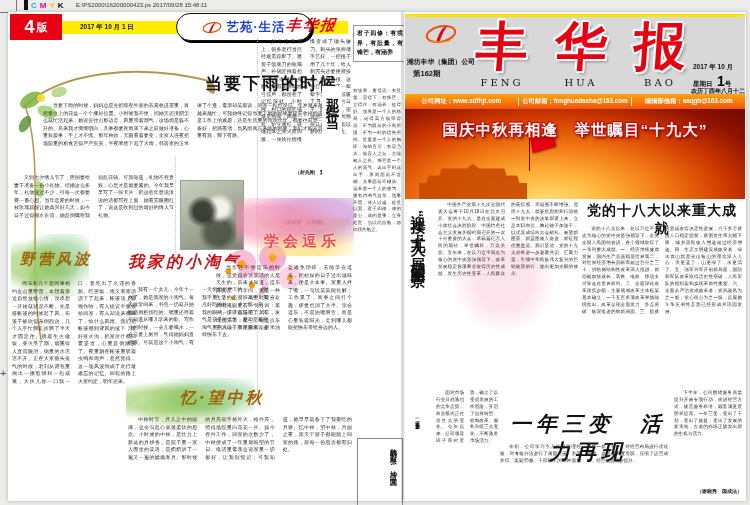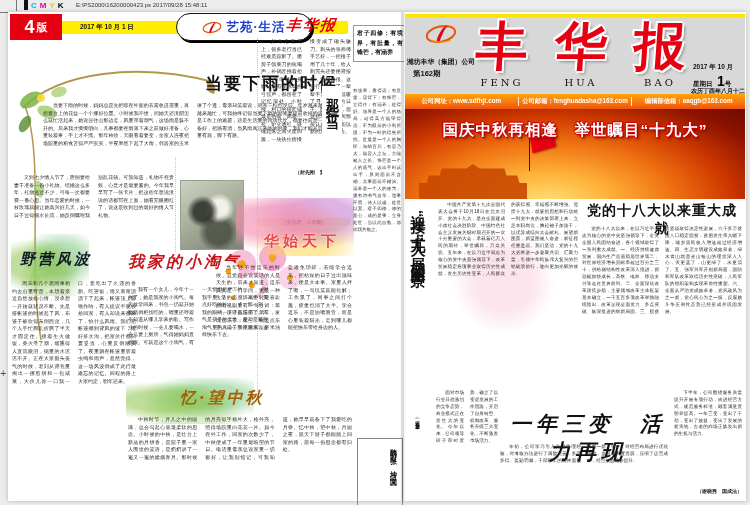--- a/index.html
+++ b/index.html
@@ -149,41 +149,41 @@
     </div>
     <div class="abs byline" style="left:200px;top:157px;width:132px;">（封先刚　董艳春）</div>
     <div class="abs photo-couple" style="left:172px;top:168px;width:62px;height:68px;"></div>
 
     <div class="abs body-txt" style="left:6px;top:162px;width:160px;height:74px;column-count:2;">
       <p>又到七夕情人节了，照例要给妻子准备一份小礼物。结婚这么多年，礼物送过不少，可每一次都要费一番心思。当年恋爱的时候，一枝玫瑰就能让她高兴好几天，如今日子过得细水长流，她反倒嘱咐我别乱花钱。可我知道，礼物不在贵贱，心意才是最要紧的。今年我早早写了一张卡片，把这些年想说没说的话都写在上面，她看完眼圈红了，说这是收到过的最好的情人节礼物。</p>
     </div>
     <div class="abs dotsep" style="left:167px;top:145px;height:95px;"></div>
 
     <div class="abs greenwash" style="left:3px;top:222px;width:78px;height:62px;"></div>
-    <div class="abs calli" style="left:12px;top:238px;font-size:15px;letter-spacing:3px;color:#0f172a;">野营风波</div>
+    <div class="abs calli" style="left:12px;top:238px;font-size:15px;letter-spacing:3px;color:#a16207;">野营风波</div>
     <div class="abs body-txt" style="left:4px;top:268px;width:124px;height:214px;column-count:2;">
       <p>周末和几个老同事相约去山里野营，本想着亲近自然放松心情，没承想一开始就状况不断。先是搭帐篷的时候起了风，布篷子被吹得东倒西歪，几个人手忙脚乱折腾了半天才固定住。接着生火做饭，柴火受了潮，烟熏得人直流眼泪，锅里的水迟迟不开。正在大家垂头丧气的时候，老刘从背包里掏出一摞煎饼和一包咸菜，大伙儿你一口我一口，竟吃出了久违的香甜。吃罢饭，雨又淅淅沥沥下了起来，帐篷顶上噼啪作响，有人提议干脆收拾回家，有人却说来都来了，怕什么风雨。我们把帐篷挪到背风的坡下，挖好排水沟，把家伙什都归置妥当，心里反倒踏实了。夜里躺在帐篷里听着虫鸣和雨声，忽然觉得，这一场风波倒成了此行最难忘的记忆。回程的路上大家约定，明年还来。</p>
     </div>
 
     <div class="abs pink-flowers" style="left:205px;top:226px;width:96px;height:66px;"></div>
     <div class="abs calli" style="left:120px;top:240px;font-size:16px;letter-spacing:3px;color:#c4161c;">我家的小淘气</div>
     <div class="abs body-txt" style="left:120px;top:274px;width:140px;height:112px;column-count:2;">
       <p>我有一个女儿，今年十一岁了，她是我家的小淘气。每天放学回来，书包一扔就开始翻箱倒柜找吃的，嘴里还哼着不知道从哪儿学来的歌。写作业的时候，一会儿要喝水，一会儿要上厕所，气得她妈妈直瞪眼。可就是这个小淘气，有一天悄悄把攒下的零花钱塞到我手里，说爸爸加班辛苦，买点好吃的补补身子。那一刻，我的眼睛一下子就湿润了。淘气是孩子的天性，爱却是藏在淘气里的真心，我愿她永远这样快乐下去。</p>
     </div>
 
     <div class="abs body-txt" style="left:253px;top:26px;width:90px;height:178px;column-count:2;">
       <p>如今走在街上，很多老行当已经难觅踪影了。磨剪子戗菜刀的吆喝声，补锅匠挑着担子走街串巷的身影，还有弹棉花的弓弦声，都留在了记忆深处。小时候，村口的铁匠铺最是热闹，风箱一拉，炉火通红，铁锤起落之间火星四溅，一块铁疙瘩慢慢变成了锄头镰刀。剃头的张师傅手艺好，一把推子用了几十年，给人剃完头还要捶背按肩，舒坦得很。这些行当养活了一辈辈手艺人，也温暖了寻常百姓的日子。时代在变，愿这些老手艺连同那份认真劲儿，能以新的方式传下去。</p>
     </div>
     <div class="abs vtitle" style="left:314px;top:74px;height:130px;font-size:13px;letter-spacing:6px;background:#fff;padding:2px 1px;">那些行当</div>
     <div class="abs hl-byline" style="left:250px;top:206px;width:92px;">（安锦霞　马军毅）</div>
     <div class="abs dotsep" style="left:249px;top:26px;height:360px;"></div>
 
     <div class="abs watercolor" style="left:228px;top:186px;width:118px;height:58px;"></div>
     <div class="abs daisies" style="left:203px;top:243px;width:58px;height:55px;"></div>
-    <div class="abs h-black" style="left:242px;top:220px;width:104px;font-size:15px;letter-spacing:4px;color:#e8474f;text-shadow:0 0 2px #fff;">华始天下</div>
+    <div class="abs h-black" style="left:242px;top:220px;width:104px;font-size:15px;letter-spacing:4px;color:#e8474f;text-shadow:0 0 2px #fff;">学会逗乐</div>
     <div class="abs body-txt" style="left:208px;top:252px;width:136px;height:132px;column-count:2;">
       <p>当年还不懂逗乐的时候，总觉得会说笑话的人是天生的，后来才知道，逗乐其实是一门学问，更是一种生活的态度。高中时最喜欢的电视剧里有一句台词：第一，设计点乐子；第二，发现点乐子；第三，制造点乐子。日子平平常常，柴米油盐难免琐碎，若能学会逗乐，把枯燥的日子过出滋味来，便是大本事。家里人拌了嘴，一句玩笑就能化解；工作累了，同事之间打个趣，疲惫也消了大半。学会逗乐，不是油嘴滑舌，而是心里装着阳光，走到哪儿都能把快乐带给身边的人。</p>
     </div>
 
     <div class="abs greenwash" style="left:118px;top:366px;width:128px;height:46px;"></div>
     <div class="abs calli" style="left:172px;top:376px;font-size:16px;letter-spacing:3px;color:#a16207;">忆·望中秋</div>
     <div class="abs body-txt" style="left:120px;top:404px;width:224px;height:80px;column-count:3;">
       <p>中秋时节，月儿之中的圆满，总会勾起心底最柔软的思念。小时候的中秋，是灶台上新蒸的月饼香，是院子里一家人围坐的笑语，是奶奶讲了一遍又一遍的嫦娥奔月。那时候的月亮似乎格外大，格外亮，照得场院里白花花一片。如今在外工作，回家的次数少了，中秋便成了一年里最盼望的节日。电话里母亲总说家里一切都好，让我别惦记，可我知道，她早早就备下了我爱吃的月饼。忆中秋，望中秋，月圆之夜，愿天下游子都能踏上回家的路，愿每一份思念都有归处。</p>
     </div>
 

